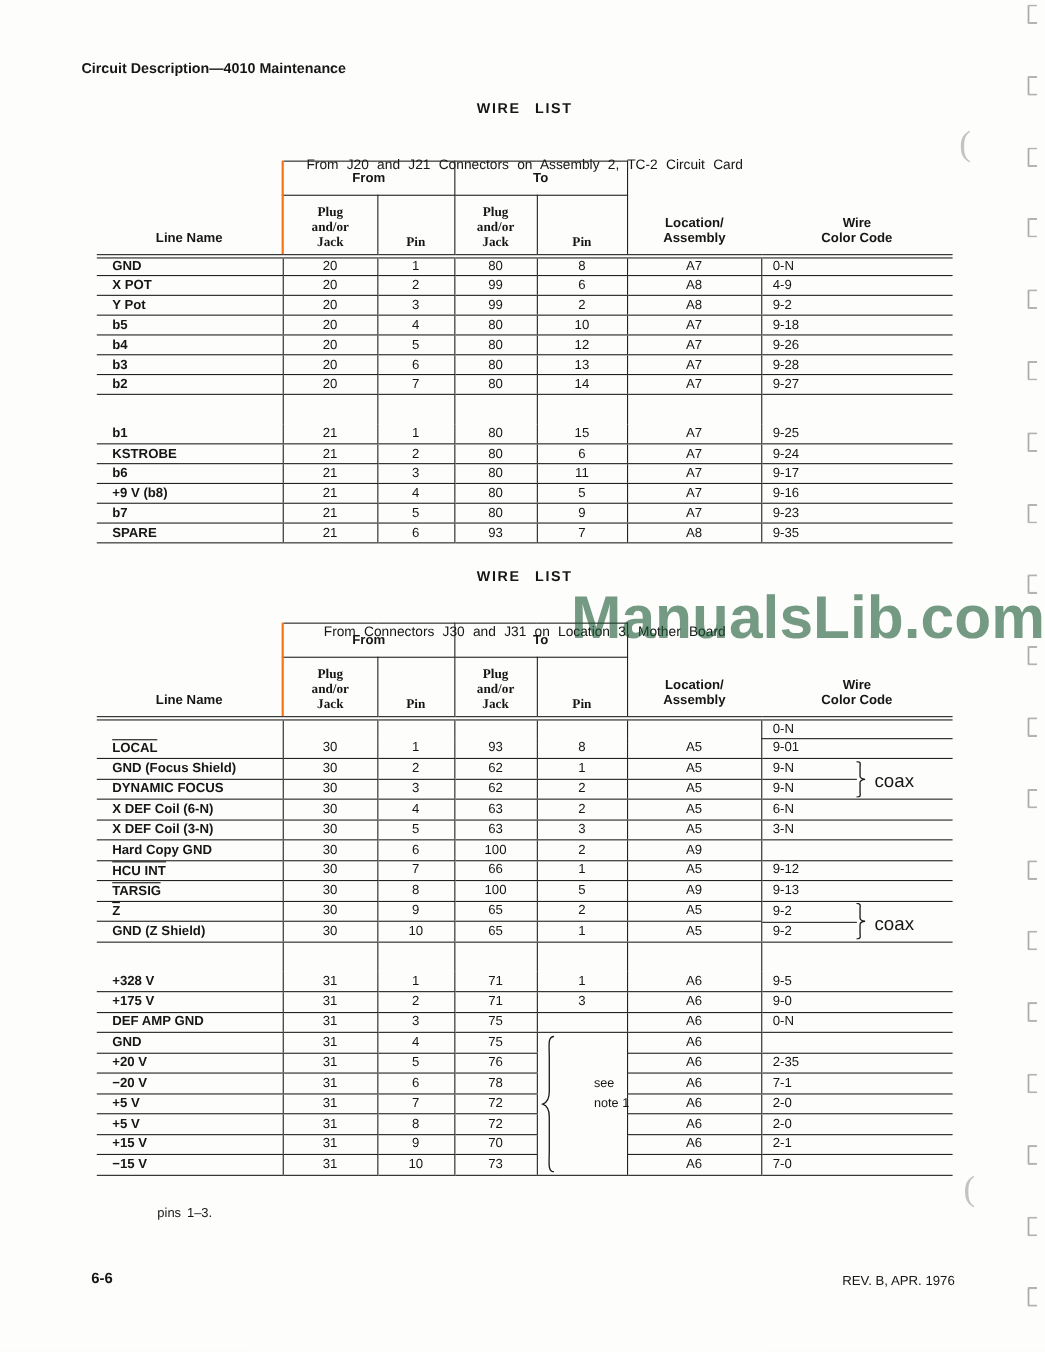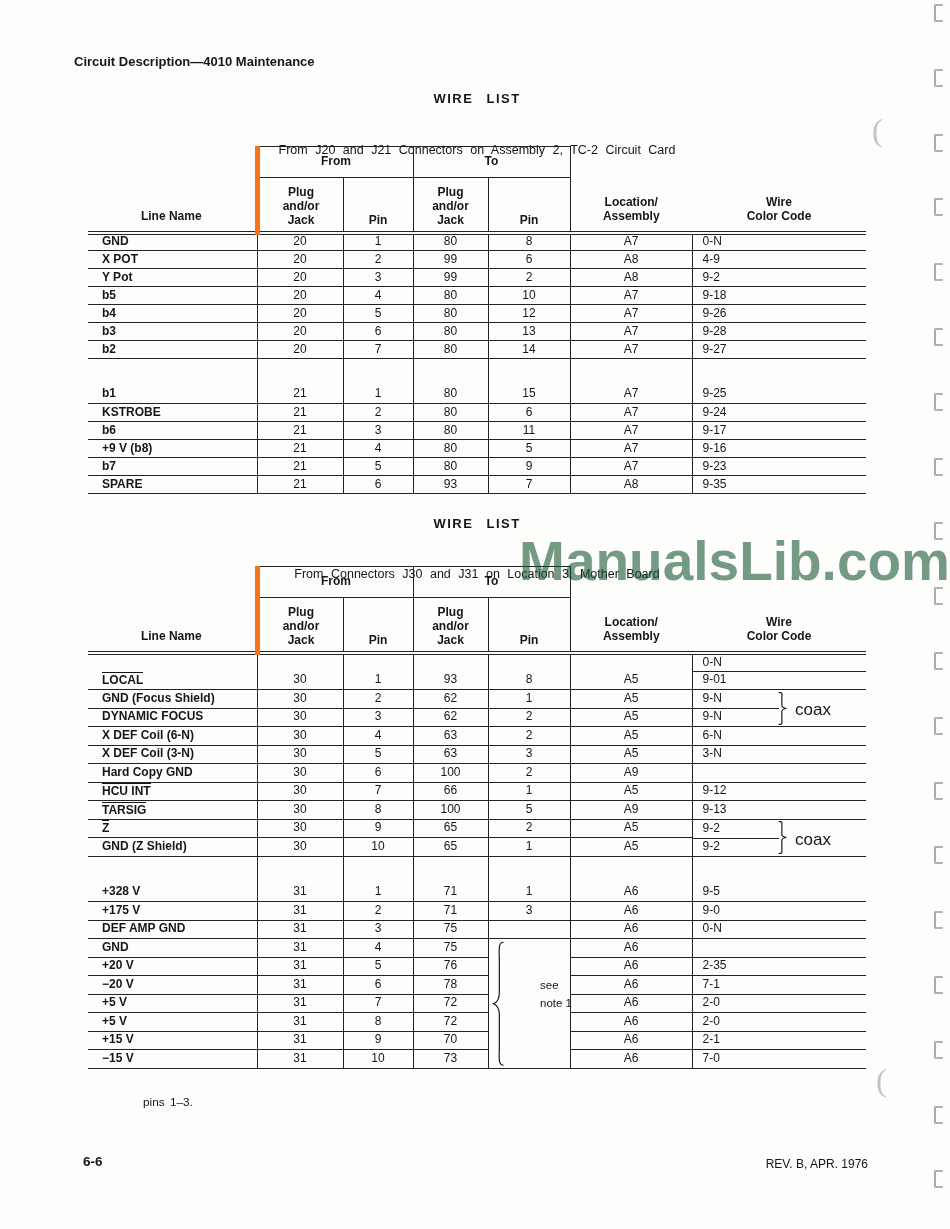--- a/index.html
+++ b/index.html
@@ -26,23 +26,23 @@
   th,td{padding:0;margin:0;line-height:1.15;}
   th{font-size:12px;font-weight:bold;}
   td{font-size:12px;}
 
   tr.h1{height:31px;}
   tr.h2{height:55px;}
   th.grpFrom{border:1px solid #222;text-align:center;vertical-align:middle;}
   th.grpTo{border-top:1px solid #222;border-right:1px solid #222;border-bottom:1px solid #222;
            text-align:center;vertical-align:middle;}
   th.lineName{vertical-align:bottom;text-align:center;padding-bottom:7px;
-              border-right:5px solid #f97316;border-bottom:4px double #222;}
+              border-right:2px solid #f97316;border-bottom:4px double #222;}
   th.sub{vertical-align:bottom;text-align:center;padding-bottom:3px;white-space:pre-line;
-         border-bottom:4px double #222;}
+         border-bottom:4px double #222;font-family:Liberation Serif, serif;}
   th.blft{border-left:1px solid #222;}
   th.locH{vertical-align:bottom;text-align:center;padding-bottom:7px;white-space:pre-line;
           border-left:1px solid #222;border-bottom:4px double #222;}
   th.colH{vertical-align:bottom;text-align:center;padding-bottom:7px;white-space:pre-line;
           border-bottom:4px double #222;}
 
   #t0 tbody tr.r{height:18px;}
   #t1 tbody tr.r{height:18.5px;}
   tbody tr.spacer{height:27px;}
   tbody td{border-bottom:1px solid #222;vertical-align:middle;}

